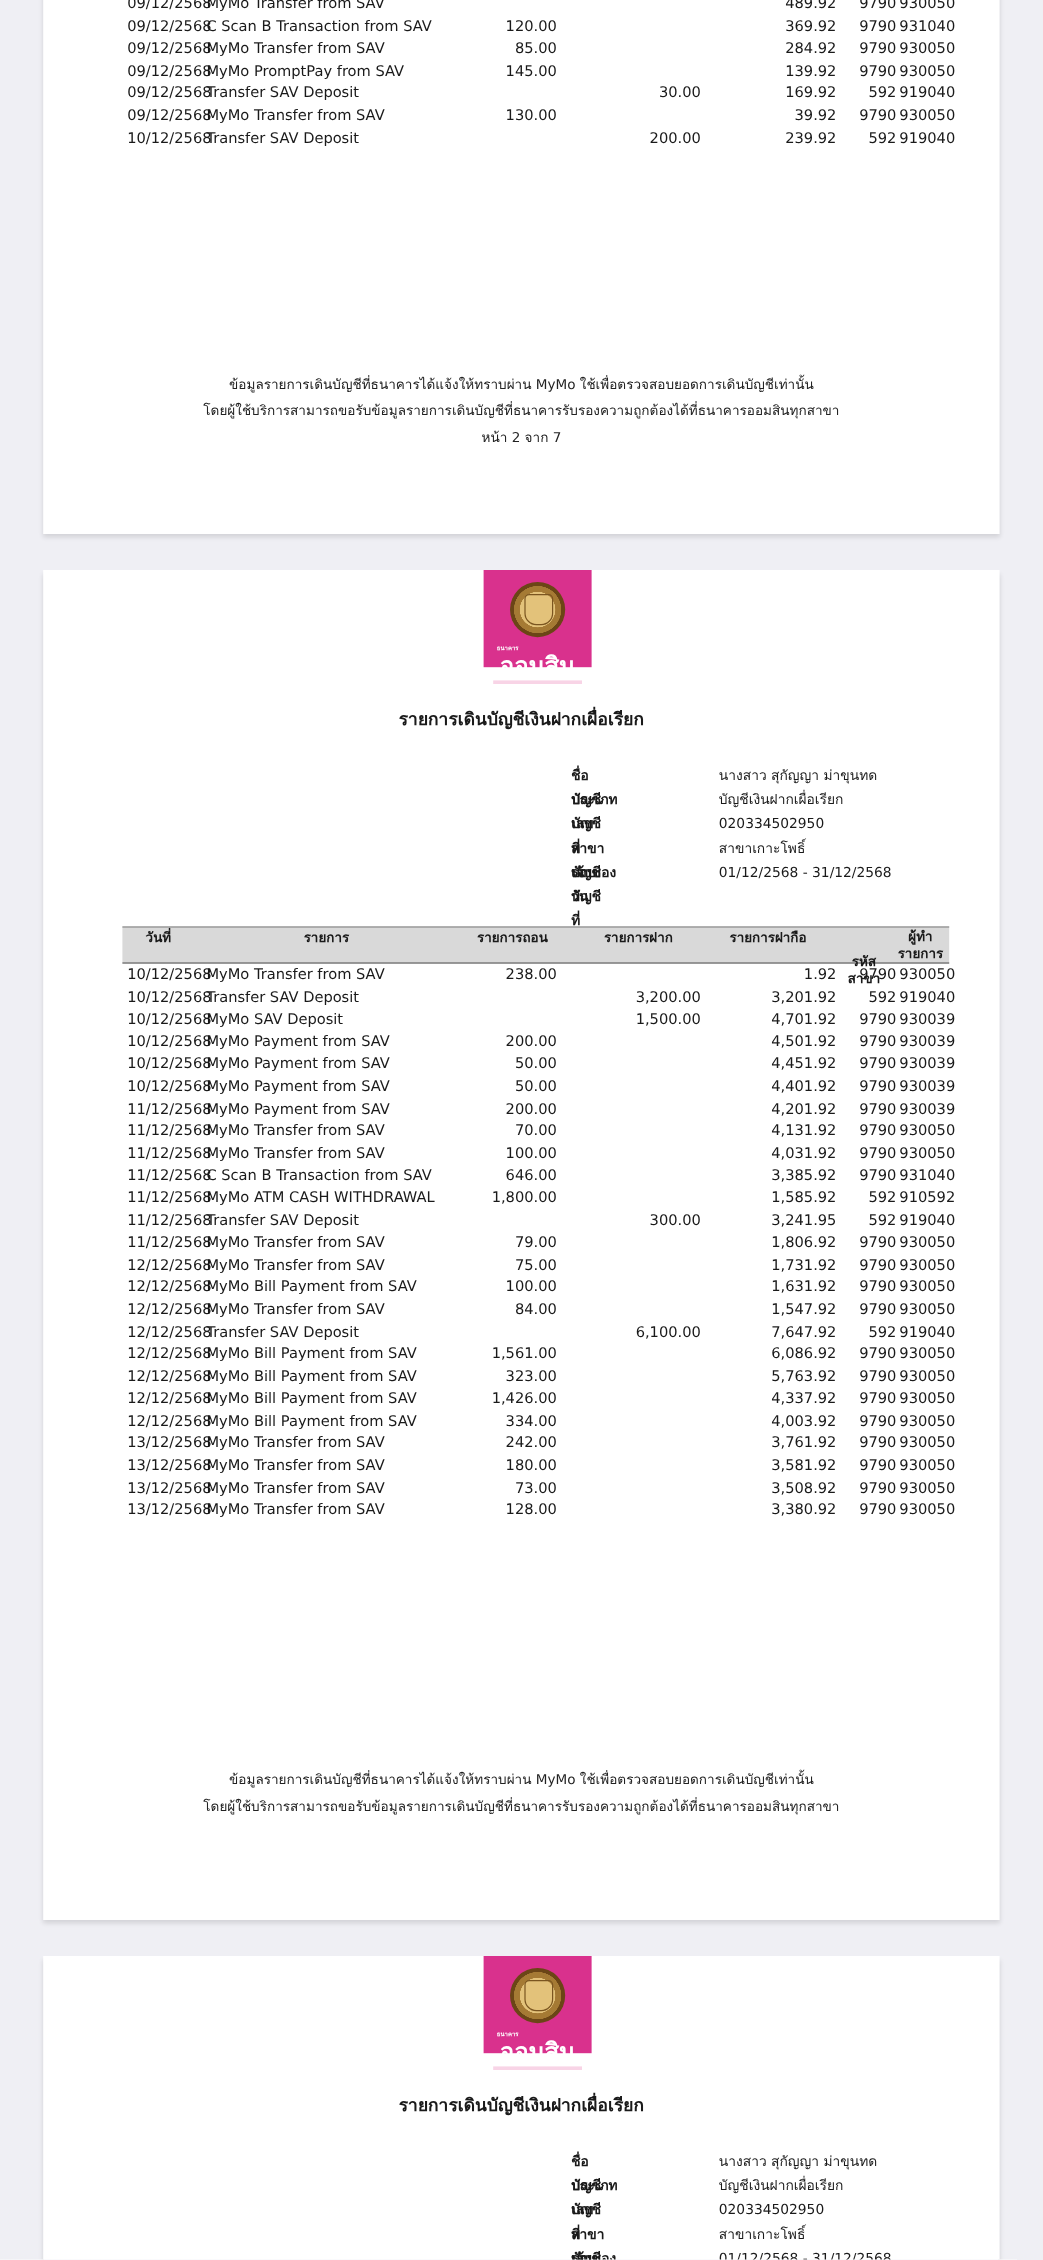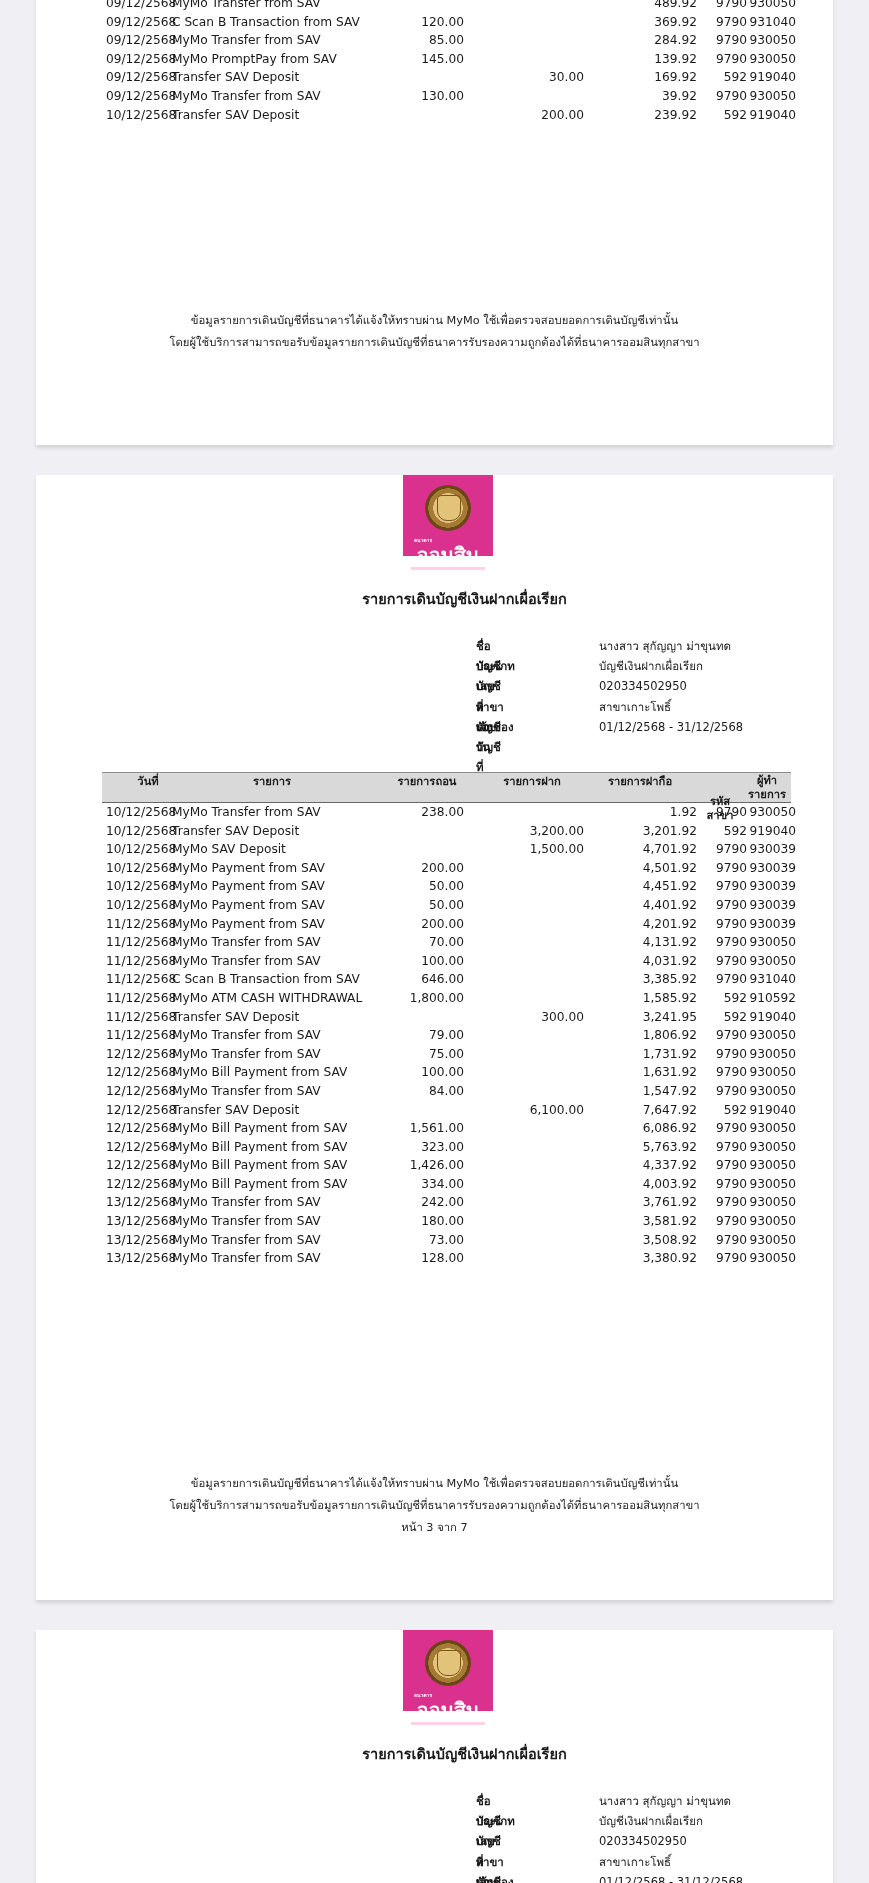--- a/index.html
+++ b/index.html
@@ -41,21 +41,21 @@
     background: radial-gradient(circle at 50% 50%, #e3c27a 0 45%, #a57a34 46% 60%, #6b4516 61% 100%);
   }
   .seal::after {
     content: ""; position: absolute; left: 12px; top: 10px; width: 22px; height: 24px;
     border: 1px solid #7a5520; border-radius: 4px 4px 10px 10px;
   }
   .logo-small { position: absolute; left: 11px; top: 61px; font-size: 5px; color: #fff; font-weight: bold; }
   .logo-name { position: absolute; left: 0; top: 64px; width: 100%; text-align: center; font-size: 20px; font-weight: bold; color: #fff; }
   .logo-sub { position: absolute; left: 8px; top: 92px; width: 74px; height: 3px; background: #f6c9e0; opacity: 0.8; }
 
-  .doc-title { position: absolute; left: 0; width: 100%; text-align: center; font-size: 14.5px; font-weight: bold; margin-left: 30px; }
+  .doc-title { position: absolute; left: 0; width: 100%; text-align: center; font-size: 14.5px; font-weight: bold; }
 
   .info { position: absolute; left: 440px; font-size: 11.5px; }
   .info-row { position: relative; height: 20.2px; line-height: 20.2px; }
   .info-label { position: absolute; left: 0; font-weight: bold; }
   .info-value { position: absolute; left: 123px; white-space: nowrap; }
 
   .thead {
     position: absolute; left: 66px; width: 689px; height: 29px;
     background: #d9d9d9; border-top: 1px solid #8c8c8c; border-bottom: 1px solid #666;
     font-size: 11.2px; font-weight: bold;
@@ -127,20 +127,21 @@
         <span class="c-wd"></span>
         <span class="c-dep">200.00</span>
         <span class="c-bal">239.92</span>
         <span class="c-br">592</span>
         <span class="c-op">919040</span>
       </div>
     </div>
   <div class="footer" style="top:330px;">
     <div>ข้อมูลรายการเดินบัญชีที่ธนาคารได้แจ้งให้ทราบผ่าน MyMo ใช้เพื่อตรวจสอบยอดการเดินบัญชีเท่านั้น</div>
     <div>โดยผู้ใช้บริการสามารถขอรับข้อมูลรายการเดินบัญชีที่ธนาคารรับรองความถูกต้องได้ที่ธนาคารออมสินทุกสาขา</div>
+    <div>หน้า 2 จาก 7</div>
   </div>
 </div>
 
 <div class="page" id="page3">
   <div class="logo" style="top:0;">
     <div class="seal"></div>
     <div class="logo-small">ธนาคาร</div>
     <div class="logo-name">ออมสิน</div>
     <div class="logo-sub"></div>
   </div>
@@ -163,21 +164,21 @@
         <span class="info-label">สาขาเจ้าของบัญชี</span>
         <span class="info-value">สาขาเกาะโพธิ์</span>
       </div>
       <div class="info-row">
         <span class="info-label">รอบวันที่</span>
         <span class="info-value">01/12/2568 - 31/12/2568</span>
       </div>
     </div>
 
   <div class="thead" style="top:297px;">
-    <span style="left:0;width:60px;top:2px;margin-left:16px;">วันที่</span>
+    <span style="left:0;width:60px;top:2px;">วันที่</span>
     <span style="left:110px;width:120px;top:2px;">รายการ</span>
     <span style="left:270px;width:110px;top:2px;">รายการถอน</span>
     <span style="left:375px;width:110px;top:2px;">รายการฝาก</span>
     <span style="left:488px;width:100px;top:2px;">รายการฝากือ</span>
     <span style="left:598px;width:40px;top:1px;">
       <span style="position:static;display:block;margin-top:21px;">รหัส</span>
       <span style="position:static;display:block;">สาขา</span>
     </span>
     <span style="left:640px;width:50px;top:1px;">
       <span style="position:static;display:block;">ผู้ทำ</span>
@@ -409,21 +410,20 @@
         <span class="c-dep"></span>
         <span class="c-bal">3,380.92</span>
         <span class="c-br">9790</span>
         <span class="c-op">930050</span>
       </div>
     </div>
 
   <div class="footer" style="top:998px;">
     <div>ข้อมูลรายการเดินบัญชีที่ธนาคารได้แจ้งให้ทราบผ่าน MyMo ใช้เพื่อตรวจสอบยอดการเดินบัญชีเท่านั้น</div>
     <div>โดยผู้ใช้บริการสามารถขอรับข้อมูลรายการเดินบัญชีที่ธนาคารรับรองความถูกต้องได้ที่ธนาคารออมสินทุกสาขา</div>
-    <div>หน้า 3 จาก 7</div>
   </div>
 </div>
 
 <div class="page" id="page4">
   <div class="logo" style="top:0;">
     <div class="seal"></div>
     <div class="logo-small">ธนาคาร</div>
     <div class="logo-name">ออมสิน</div>
     <div class="logo-sub"></div>
   </div>

